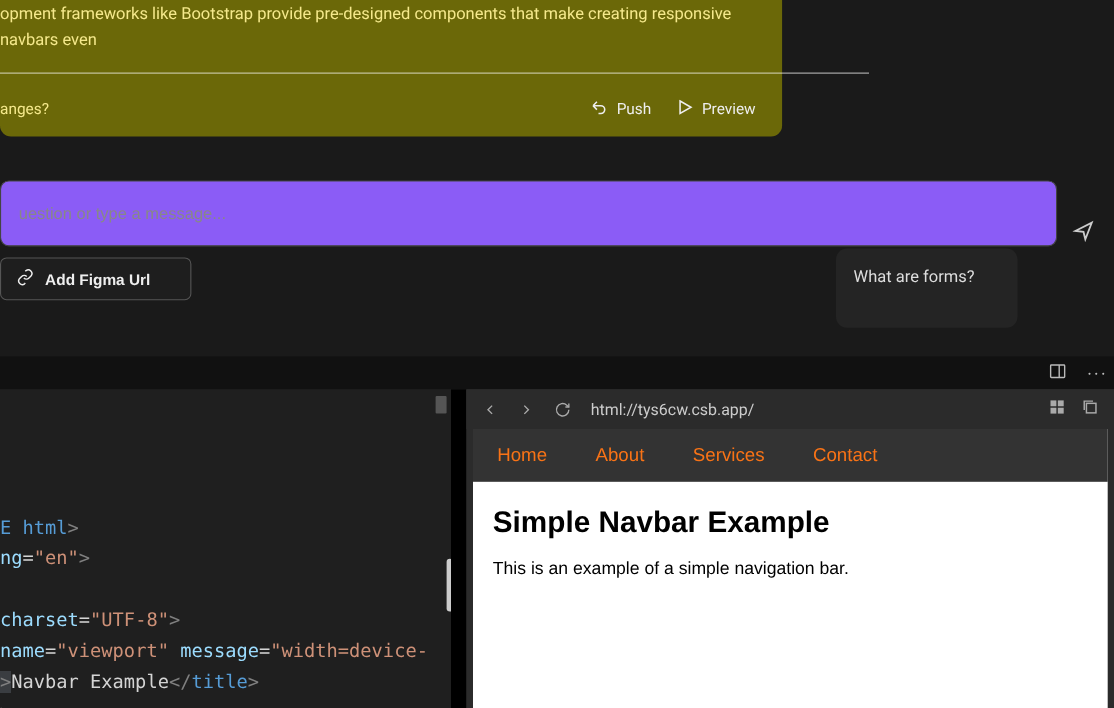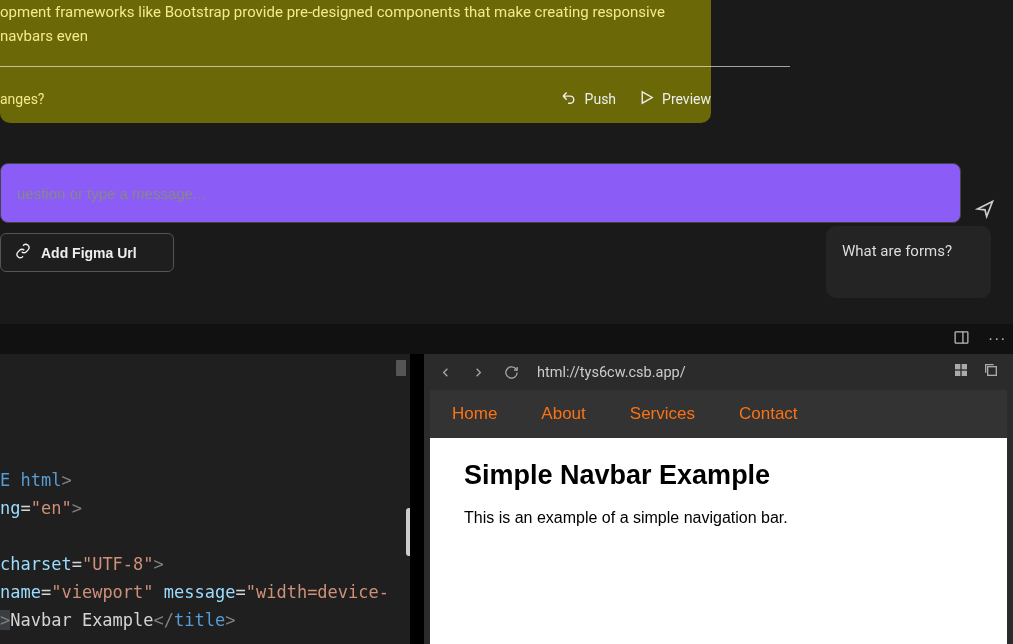--- a/index.html
+++ b/index.html
@@ -29,20 +29,21 @@
     .banner-hr {
       border: none;
       border-top: 1px solid rgba(255,255,255,0.6);
       margin: 0 0 22px 0;
       width: 790px;
     }
     .banner-row {
       display: flex;
       justify-content: space-between;
       align-items: center;
+      padding-right: 24px;
     }
     .banner-question {
       color: #f5e98c;
       font-size: 14px;
     }
     .banner-actions {
       display: flex;
       gap: 22px;
       align-items: center;
     }
@@ -109,21 +110,21 @@
     .suggestion-chip {
       margin-left: auto;
       background: #242424;
       border-radius: 10px;
       padding: 16px 32px 38px 16px;
       font-size: 15px;
       color: #ddd;
       width: 165px;
       position:absolute;
       top:226px;
-      left:826px;
+      left:760px;
     }
 
     
     .mid-toolbar {
       position: absolute;
       top: 324px;
       left: 0;
       right: 0;
       height: 30px;
       background: #111;
@@ -209,21 +210,21 @@
       background: #333;
       display: flex;
       gap: 44px;
       padding: 14px 22px;
     }
     .navbar a {
       color: #f97316;
       font-size: 17px;
       text-decoration: none;
     }
-    .page-body { padding: 22px 34px; }
+    .page-body { padding: 22px 18px; }
     .page-body h1 { font-size: 27px; font-weight: 700; margin-bottom: 18px; font-family: Arial,sans-serif;}
     .page-body p { font-size: 16px; }
   </style>
 </head>
 <body>
 
 <div class="banner">
   <div class="banner-text">opment frameworks like Bootstrap provide pre-designed components that make creating responsive navbars even</div>
   <hr class="banner-hr">
   <div class="banner-row">

